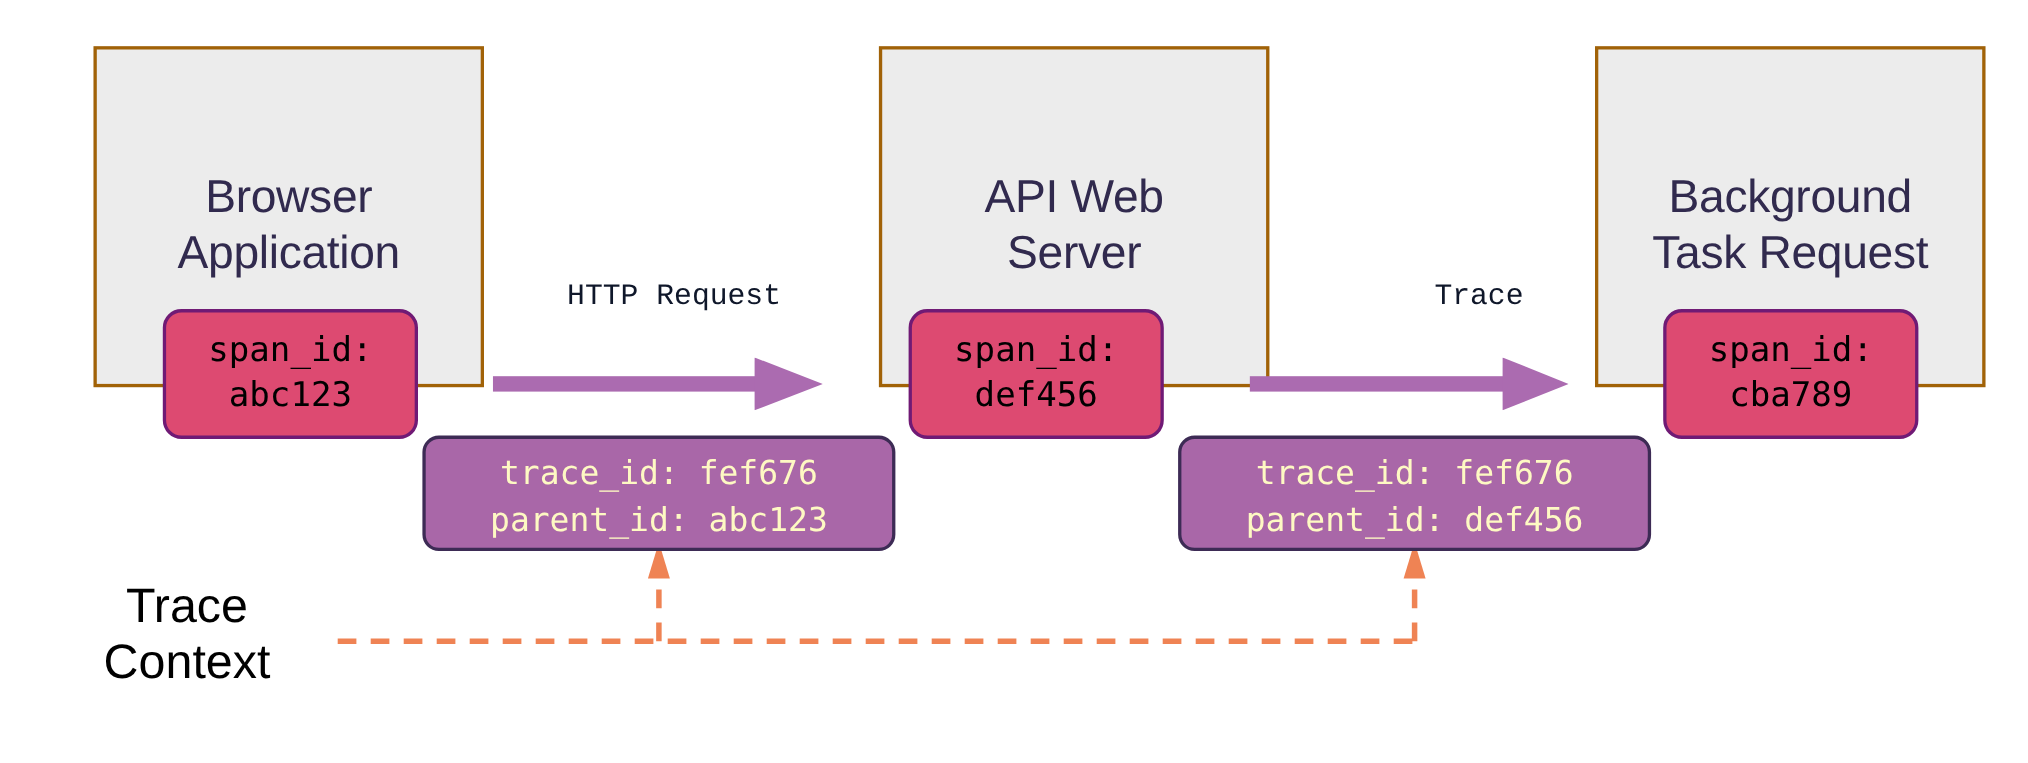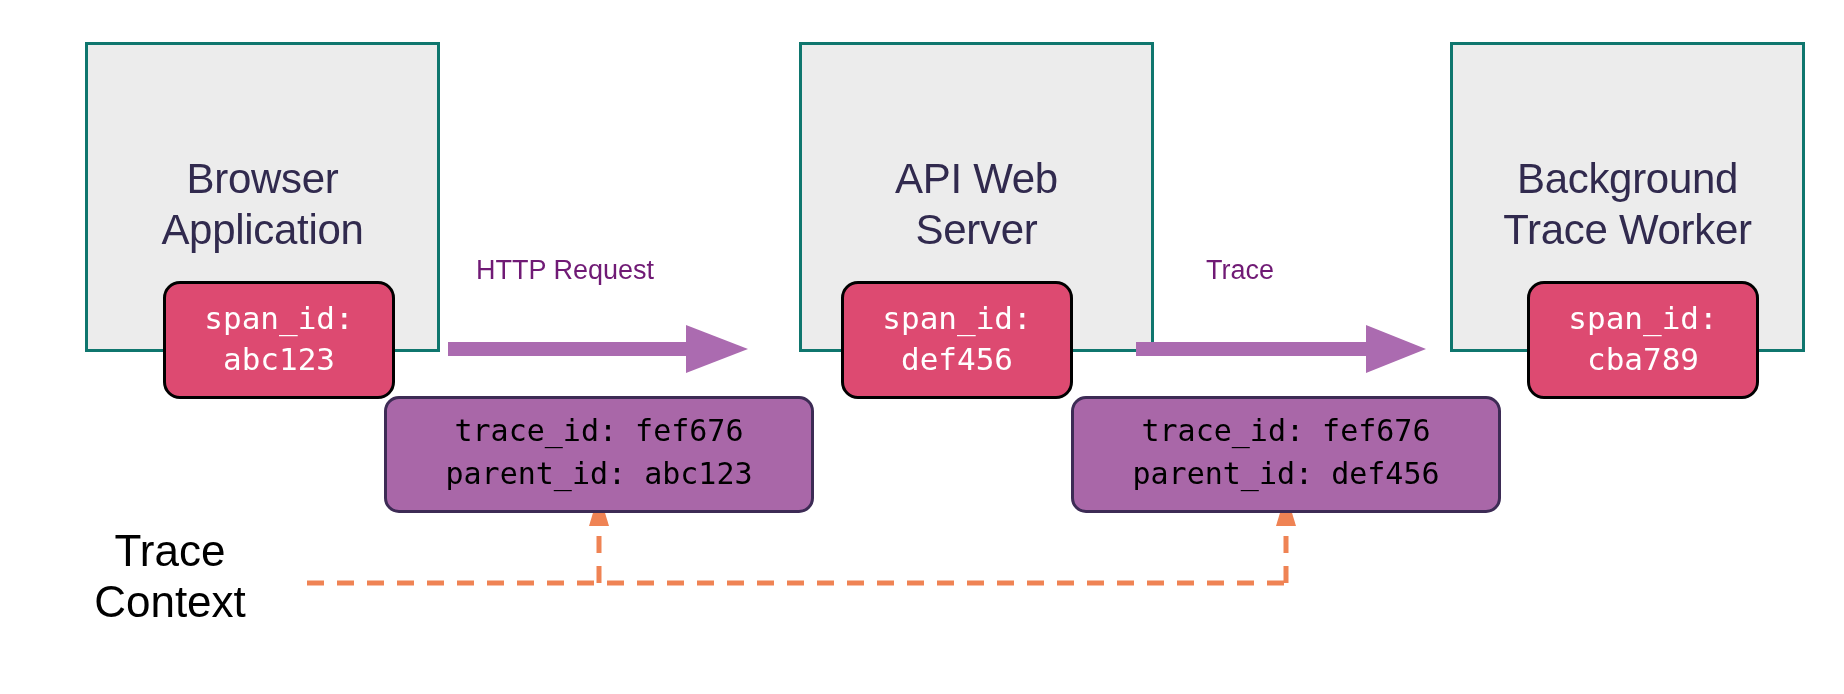--- a/index.html
+++ b/index.html
@@ -4,81 +4,80 @@
 <style>
   html,body{margin:0;padding:0;background:#ffffff;}
   body{width:1844px;height:694px;font-family:"Liberation Sans",sans-serif;overflow:hidden;}
   #stage{position:relative;width:1844px;height:694px;background:#fff;}
 
   
   .service-box{
     position:absolute;
     width:355px;height:310px;
     background:#ececec;
-    border:3px solid #0f766e;
+    border:3px solid #a16207;
     box-sizing:border-box;
   }
   .service-title{
     position:absolute;
     left:0;right:0;
     top:108px;
     text-align:center;
     font-size:42px;
     line-height:1.22;
     color:#312a4e;
     font-family:"Liberation Sans",sans-serif;
     white-space:pre-line;
     letter-spacing:-0.3px;
   }
 
   
   .span-badge{
     position:absolute;
     width:232px;
     background:#dd4a71;
-    border:3px solid #000000;
+    border:3px solid #701a75;
     border-radius:17px;
     box-sizing:border-box;
-    color:#ffffff;
+    color:#000000;
     font-family:"DejaVu Sans Mono",monospace;
     font-size:31px;
     line-height:1.32;
     text-align:center;
     padding:14px 0 16px 0;
     white-space:pre-line;
     z-index:6;
-    margin-left:15px;
   }
 
   
   .ctx-box{
     position:absolute;
     width:430px;
     background:#a967a8;
     border:3px solid #3d2b55;
     border-radius:15px;
     box-sizing:border-box;
-    color:#000000;
+    color:#fef9c3;
     font-family:"DejaVu Sans Mono",monospace;
     font-size:30px;
     line-height:1.42;
     text-align:center;
-    padding:11px 0 15px 0;
+    padding:11px 0 3px 0;
     white-space:pre-line;
     z-index:6;
   }
 
   
   .flow-arrow{position:absolute;z-index:3;}
   .flow-label{
     position:absolute;
-    text-align:center;
+    text-align:right;
     font-size:27px;
-    color:#701a75;
-    font-family:Liberation Sans, sans-serif;
+    color:#0f172a;
+    font-family:Liberation Mono, monospace;
     z-index:4;
     white-space:nowrap;
   }
 
   
   #trace-svg{position:absolute;left:0;top:0;width:1844px;height:694px;z-index:2;pointer-events:none;}
 
   .trace-label{
     position:absolute;
     left:60px;top:525px;
@@ -113,21 +112,21 @@
 Application</div>
   </div>
 
   <div class="service-box" style="left:765px;top:42px;margin-left:34px;">
     <div class="service-title">API Web
 Server</div>
   </div>
 
   <div class="service-box" style="left:1450px;top:42px;">
     <div class="service-title">Background
-Trace Worker</div>
+Task Request</div>
   </div>
 
   <div class="span-badge" style="left:148px;top:281px;">span_id:
 abc123</div>
 
   <div class="span-badge" style="left:826px;top:281px;">span_id:
 def456</div>
 
   <div class="span-badge" style="left:1512px;top:281px;">span_id:
 cba789</div>

